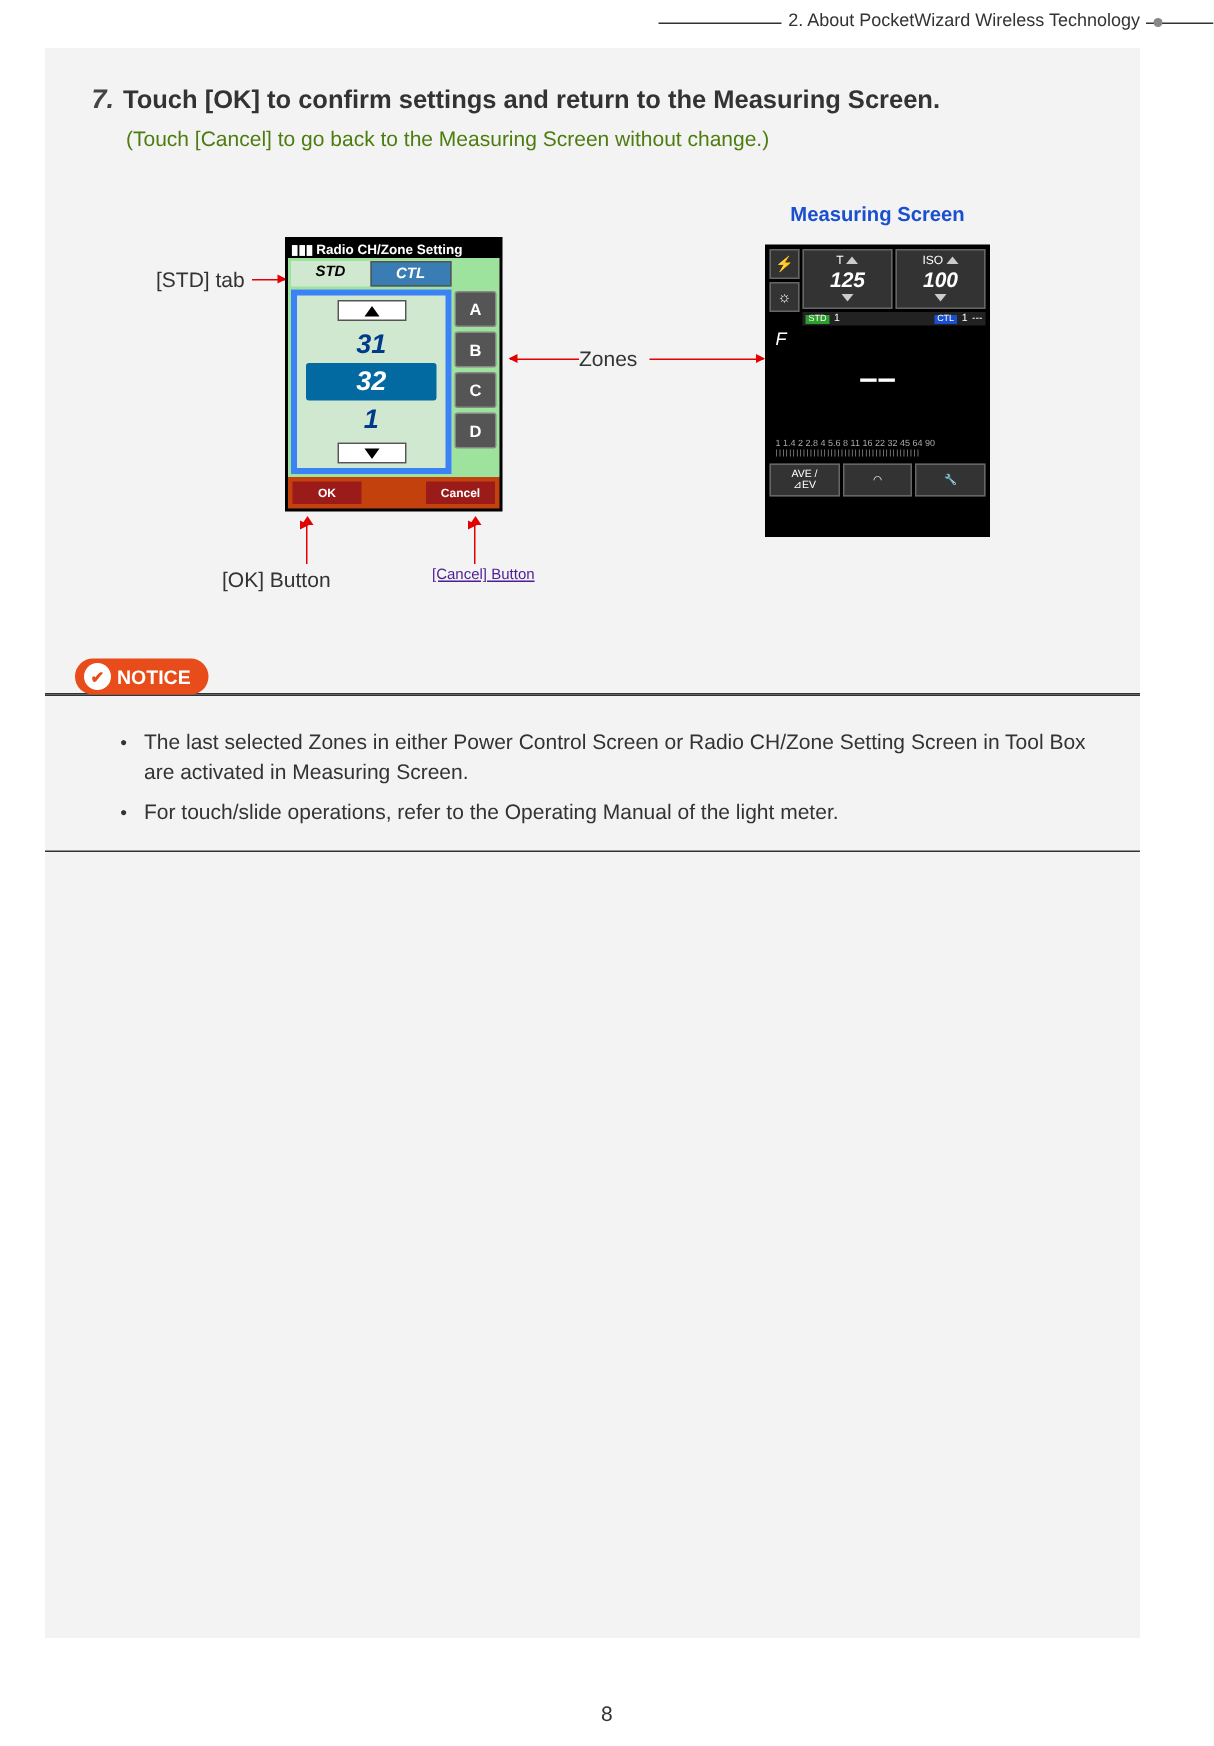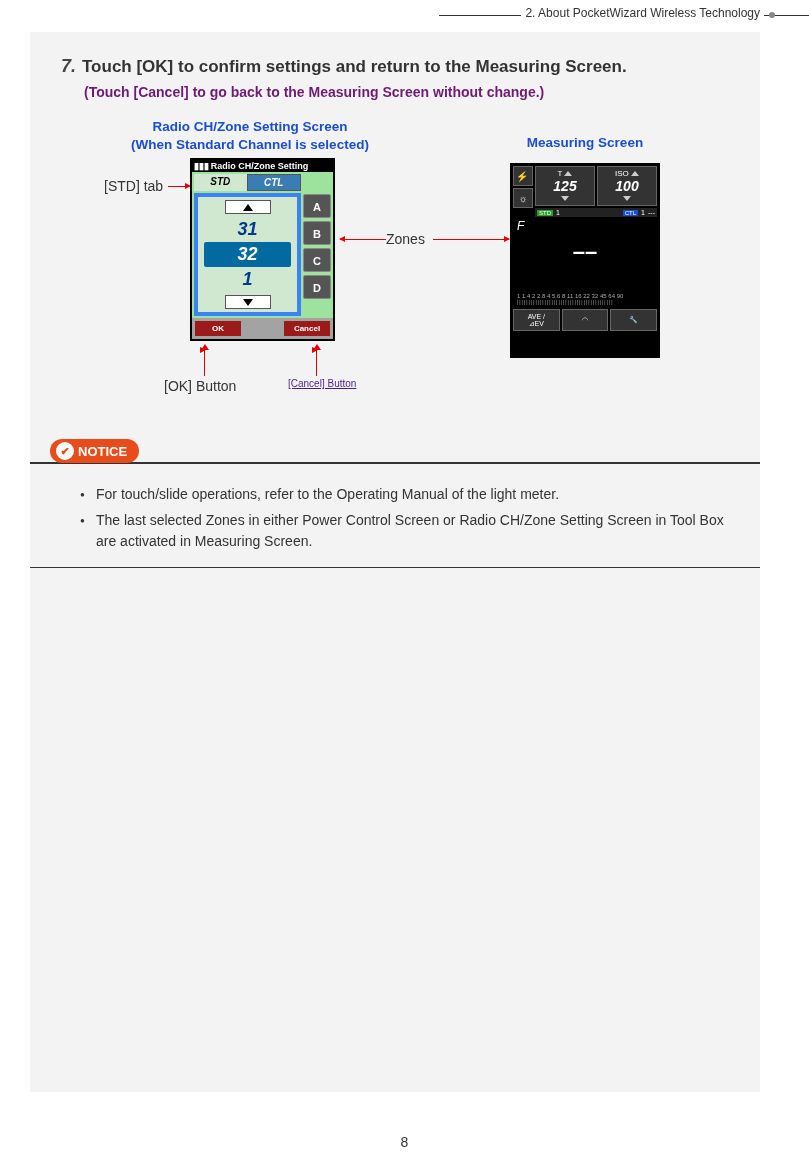--- a/index.html
+++ b/index.html
@@ -56,22 +56,22 @@
   .step-title {
     font-size: 17px;
     font-weight: bold;
     color: #333;
     line-height: 1.3;
   }
   .step-sub {
     margin-left: 34px;
     margin-top: 6px;
     font-size: 14px;
-    font-weight: bold;
-    color: #701a75;
+    font-weight: normal;
+    color: #4d7c0f;
   }
   .diagram-area {
     margin-top: 18px;
     position: relative;
     height: 300px;
   }
   .caption-left {
     position: absolute;
     left: 60px;
     top: 0;
@@ -183,36 +183,36 @@
     font-weight: bold;
     text-align: center;
     height: 24px;
     line-height: 24px;
     border: 1px solid #888;
     border-radius: 2px;
   }
   .dev-footer {
     display: flex;
     justify-content: space-between;
-    background: #a3a3a3;
+    background: #c2410c;
     padding: 3px;
     align-items: flex-end;
   }
   .dev-footer button {
     background: #9b1b1b;
     color: #fff;
     border: none;
     font-size: 8px;
     font-weight: bold;
     padding: 3px 8px;
     width: 46px;
   }
   .ok-label {
     position: absolute;
-    left: 114px;
+    left: 98px;
     top: 260px;
     font-size: 14px;
     color: #333;
   }
   .cancel-label {
     position: absolute;
     left: 238px;
     top: 260px;
     font-size: 10px;
     color: #4c1d95;
@@ -404,24 +404,20 @@
 
 <div class="page-body">
 
   <div class="step-row">
     <div class="step-num">7.</div>
     <div class="step-title">Touch [OK] to confirm settings and return to the Measuring Screen.</div>
   </div>
   <div class="step-sub">(Touch [Cancel] to go back to the Measuring Screen without change.)</div>
 
   <div class="diagram-area">
-    <div class="caption-left">
-      <span>Radio CH/Zone Setting Screen</span><br>
-      <span>(When Standard Channel is selected)</span>
-    </div>
     <div class="caption-right">Measuring Screen</div>
 
     <div class="std-label">[STD] tab</div>
     <div class="zones-label">Zones</div>
     <div class="ok-label">[OK] Button</div>
     <div class="cancel-label">[Cancel] Button</div>
 
     <div class="arrow-red" style="left:118px; top:68px; width:22px;"></div>
     <div class="arrow-red rev" style="left:290px; top:121px; width:46px;"></div>
     <div class="arrow-red" style="left:383px; top:121px; width:76px;"></div>
@@ -517,21 +513,21 @@
       <span class="badge badge-notice">
         <span class="badge-icon">✔</span>
         <span>NOTICE</span>
       </span>
     </div>
     <div class="sep"></div>
   </div>
 
   <div class="note-box">
     <ul class="note-list">
+      <li>The last selected Zones in either Power Control Screen or Radio CH/Zone Setting Screen in Tool Box are activated in Measuring Screen.</li>
       <li>For touch/slide operations, refer to the Operating Manual of the light meter.</li>
-      <li>The last selected Zones in either Power Control Screen or Radio CH/Zone Setting Screen in Tool Box are activated in Measuring Screen.</li>
     </ul>
     <div class="sep"></div>
   </div>
 
 </div>
 
 <div class="page-num">8</div>
 
 </body></html>

